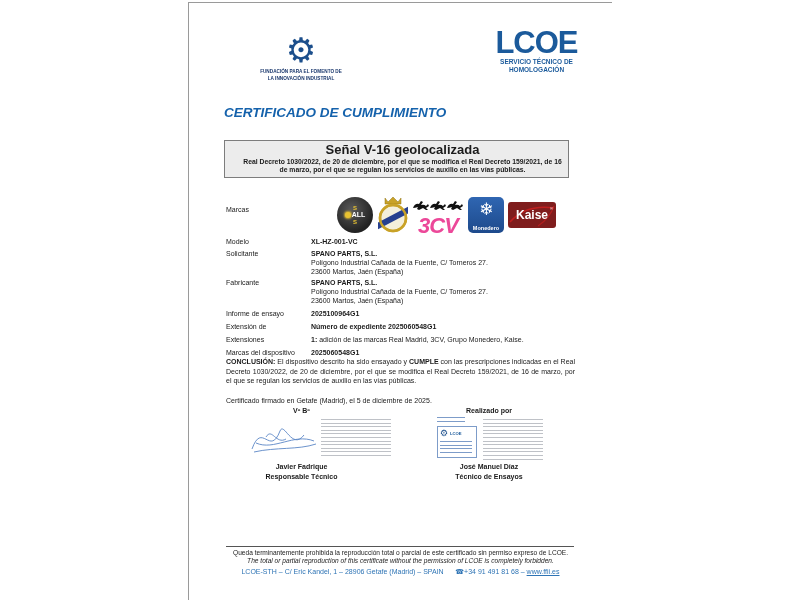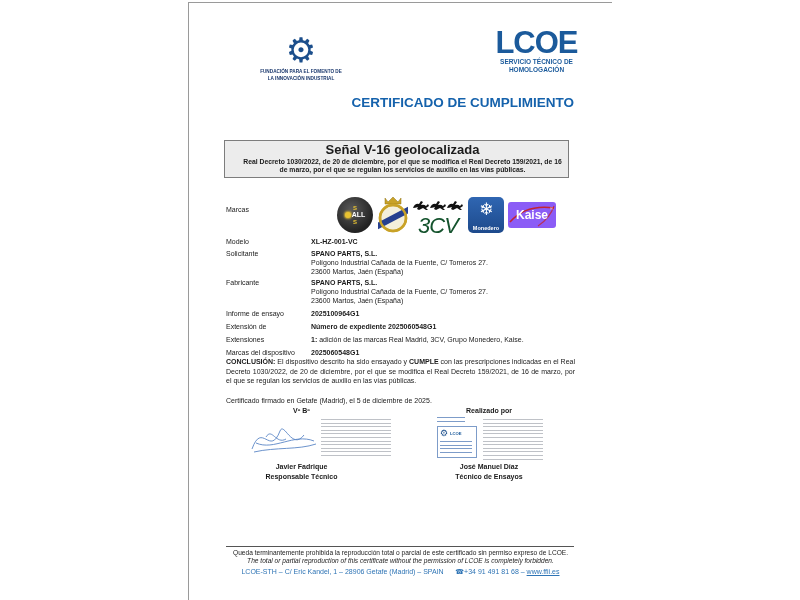--- a/index.html
+++ b/index.html
@@ -14,22 +14,22 @@
   
   .ffii { left:48px; top:30px; width:128px; text-align:center; }
   .ffii .gear { font-family:"DejaVu Sans", sans-serif; font-size:34px; line-height:36px; color:#1c4f8c; }
   .ffii .cap { margin-top:1px; font-size:6px; font-weight:bold; color:#17356b; line-height:6px;
                transform:scale(0.78); transform-origin:top center; white-space:nowrap; }
   .lcoe { left:300px; top:26px; width:95px; text-align:center; color:#1b5a9b; }
   .lcoe .word { font-size:31px; font-weight:bold; letter-spacing:-1px; line-height:30px; }
   .lcoe .sub { font-size:6.5px; font-weight:bold; line-height:8px; }
 
   
-  .title { left:35px; top:93px; width:350px; text-align:right; color:#1562ac;
-           font-size:13.5px; font-weight:bold; line-height:15px; }
+  .title { left:35px; top:103px; width:350px; text-align:left; color:#1562ac;
+           font-size:13.5px; font-weight:bold; line-height:15px;font-style:italic; }
 
   
   .subject { left:35px; top:138px; width:345px; background:#ececec; border:1px solid #7d7d7d;
              text-align:center; padding:2px 4px 3px 16px; }
   .subject .t { font-size:13px; font-weight:bold; line-height:14px; }
   .subject .d { font-size:6.8px; font-weight:bold; line-height:8px; margin-top:1px; }
 
   
   .lbl { left:37px; width:84px; font-size:7px; line-height:9px; }
   .val { left:122px; width:262px; font-size:7px; line-height:9px; }
@@ -42,29 +42,29 @@
             background:radial-gradient(circle at 40% 35%, #5a5a5a, #222 70%);
             display:flex; flex-direction:column; align-items:center; justify-content:center;
             color:#e8c231; font-weight:bold; }
   .sosall .s { font-size:6px; line-height:6px; }
   .sosall .mid { display:flex; align-items:center; gap:1px; }
   .sosall .dot { width:6px; height:6px; border-radius:50%; background:#e8c231;
                  box-shadow:0 0 2px 1px rgba(232,194,49,.8); }
   .sosall .all { color:#fff; font-size:7px; line-height:8px; }
   .rm { left:43px; top:0; width:30px; height:40px; }
   .cv3 { left:76px; top:2px; width:54px; height:36px; text-align:center; }
-  .cv3 .txt { font-size:22px; line-height:22px; font-weight:normal; font-style:italic;
-              color:#14532d; letter-spacing:-1px; }
+  .cv3 .txt { font-size:22px; line-height:22px; font-weight:bold; font-style:italic;
+              color:#ec4899; letter-spacing:-1px; }
   .monedero { left:133px; top:2px; width:36px; height:36px; border-radius:5px;
               background:linear-gradient(#2f66b2,#1d4a8c);
               display:flex; flex-direction:column; align-items:center; justify-content:flex-end; }
   .monedero .flake { font-family:"DejaVu Sans", sans-serif; color:#fff; font-size:17px;
                      line-height:18px; position:absolute; top:3px; left:0; width:36px; text-align:center; }
   .monedero .txt { color:#fff; font-size:5.5px; font-weight:bold; margin-bottom:2px; }
-  .kaise { left:173px; top:7px; width:48px; height:26px; border-radius:3px; background:#8b5cf6;
+  .kaise { left:173px; top:7px; width:48px; height:26px; border-radius:3px; background:#7f1d1d;
            position:absolute; overflow:hidden; display:flex; align-items:center; justify-content:center; }
   .kaise .txt { color:#fff; font-size:12px; font-weight:bold; letter-spacing:0; position:relative; z-index:2; }
   .kaise .reg { color:#fff; font-size:4px; position:absolute; right:3px; top:4px; z-index:2; }
 
   
   .conclusion { left:37px; top:355px; width:349px; font-size:7px; line-height:9.6px; text-align:justify; }
   .signedline { left:37px; top:395px; width:349px; font-size:7px; }
 
   
   .sigh { font-size:7px; font-weight:bold; text-align:center; }

